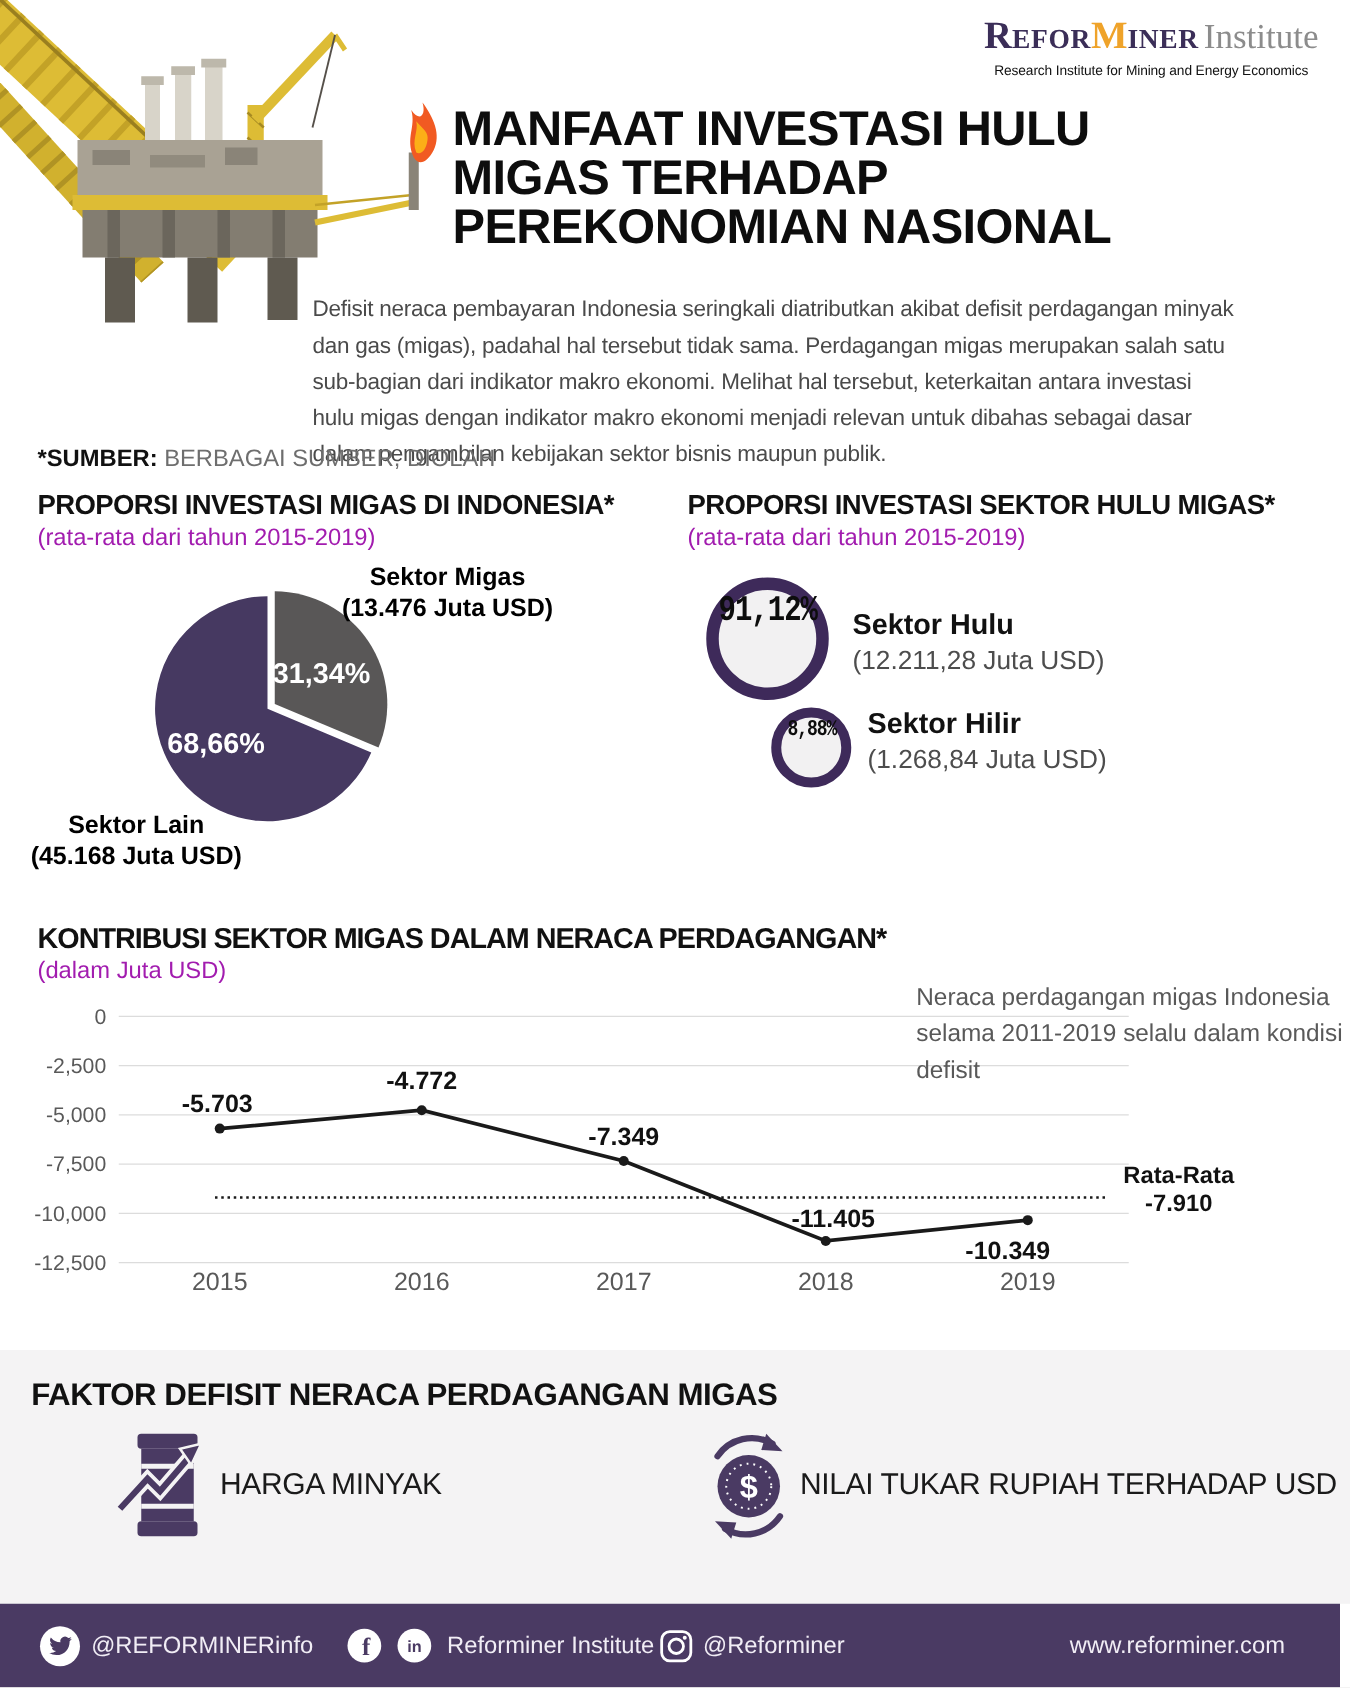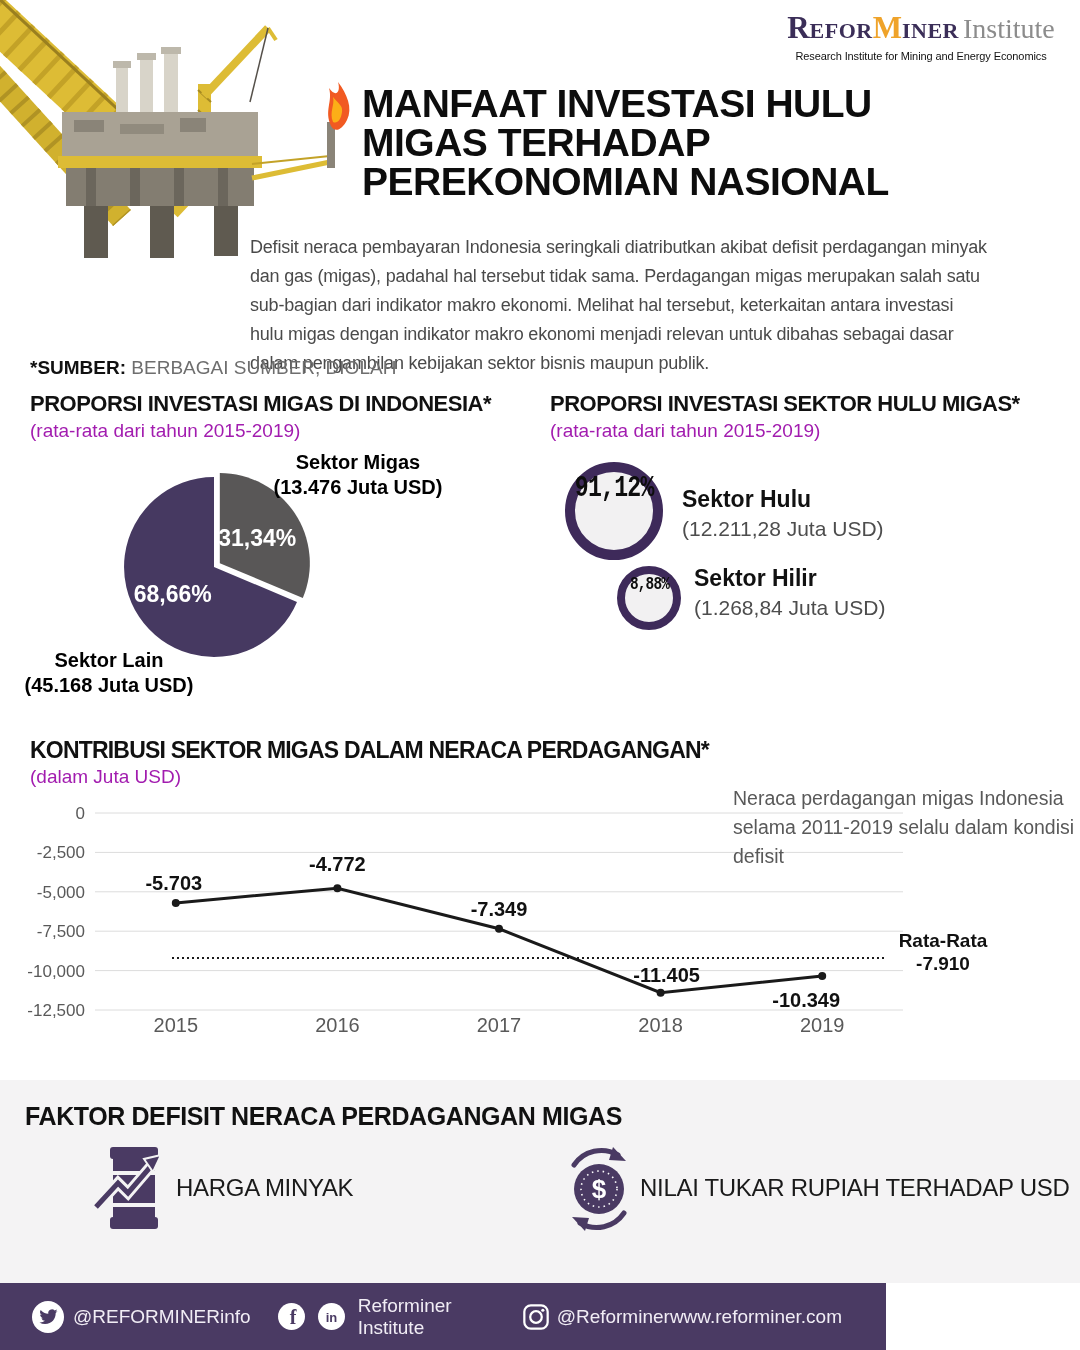--- a/index.html
+++ b/index.html
@@ -49,21 +49,21 @@
   .annotation{left:733px;top:784px;width:356px;font-size:19.5px;line-height:29px;color:#595959;}
   .avg-label{left:893px;top:929px;width:100px;text-align:center;font-weight:700;font-size:19px;line-height:23px;color:#111;}
 
   .gray-band{left:0;top:1080px;width:1080px;height:203px;background:#F4F3F4;}
   .factor-h{left:25px;top:1102px;font-size:25px;font-weight:700;letter-spacing:-0.4px;white-space:nowrap;text-align:right;}
   .factor-item{display:flex;align-items:center;gap:0;height:96px;}
   .factor-item-1{left:92px;top:1140px;}
   .factor-item-2{left:560px;top:1140px;}
   .factor-label{font-size:24px;color:#1a1a1a;letter-spacing:-0.3px;white-space:nowrap;}
 
-  .footer{left:0;top:1283px;width:886px;height:67px;background:#4A3A63;display:flex;align-items:center;
+  .footer{left:0;top:1283px;width:1072px;height:67px;background:#4A3A63;display:flex;align-items:center;
           padding:0 0 0 32px;box-sizing:border-box;color:#F1EDF5;font-size:19px;}
   .fgroup{display:flex;align-items:center;}
   .circle-ic{border-radius:50%;background:#ffffff;display:flex;align-items:center;justify-content:center;flex:0 0 auto;}
   .tw{width:32px;height:32px;}
   .fbin{width:27px;height:27px;}
   .site{margin-left:auto;margin-right:44px;}
 </style>
 </head>
 <body>
 

